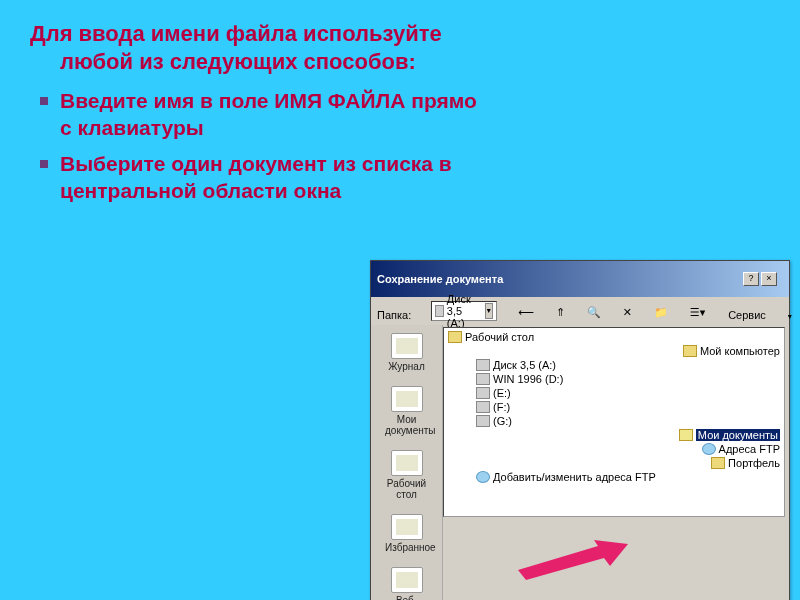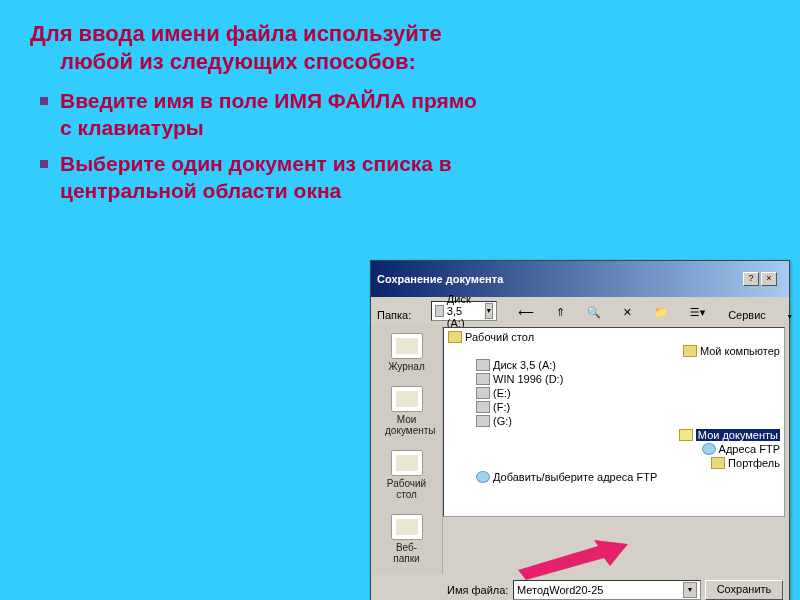--- a/index.html
+++ b/index.html
@@ -84,20 +84,24 @@
       <div class="place">
           <div class="pic"></div>
           <div class="cap">Мои документы</div>
         </div>
       <div class="place">
           <div class="pic"></div>
           <div class="cap">Рабочий стол</div>
         </div>
       <div class="place">
           <div class="pic"></div>
+          <div class="cap">Избранное</div>
+        </div>
+      <div class="place">
+          <div class="pic"></div>
           <div class="cap">Веб-папки</div>
         </div>
     </div>
     <div class="tree">
       <div class="node">
           <span class="ic"></span>
           <span class="txt">Рабочий стол</span>
         </div>
       <div class="node ind1">
           <span class="ic"></span>
@@ -130,21 +134,21 @@
       <div class="node ind1">
           <span class="ic globe"></span>
           <span class="txt">Адреса FTP</span>
         </div>
       <div class="node ind1">
           <span class="ic"></span>
           <span class="txt">Портфель</span>
         </div>
       <div class="node ind2">
           <span class="ic globe"></span>
-          <span class="txt">Добавить/выберите адреса FTP</span>
+          <span class="txt">Добавить/изменить адреса FTP</span>
         </div>
     </div>
   </div>
   <div class="bottom">
     <div class="bl"></div>
     <div class="flabel">Имя файла:</div>
     <div class="inbox">
       <span>МетодWord20-25</span>
       <span class="drop">▾</span>
     </div>

